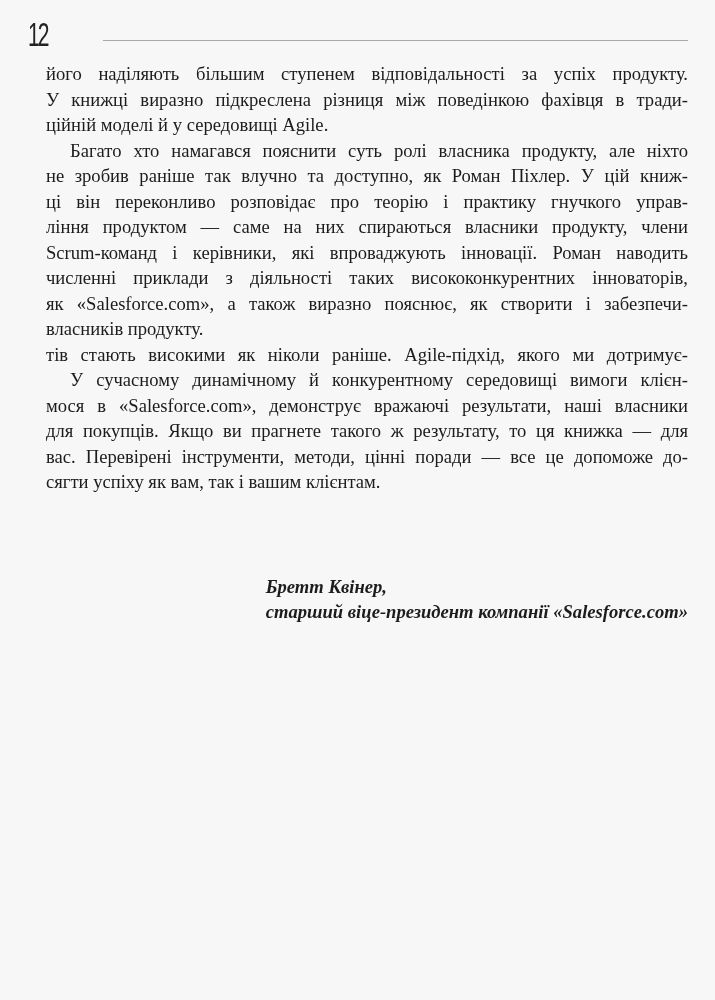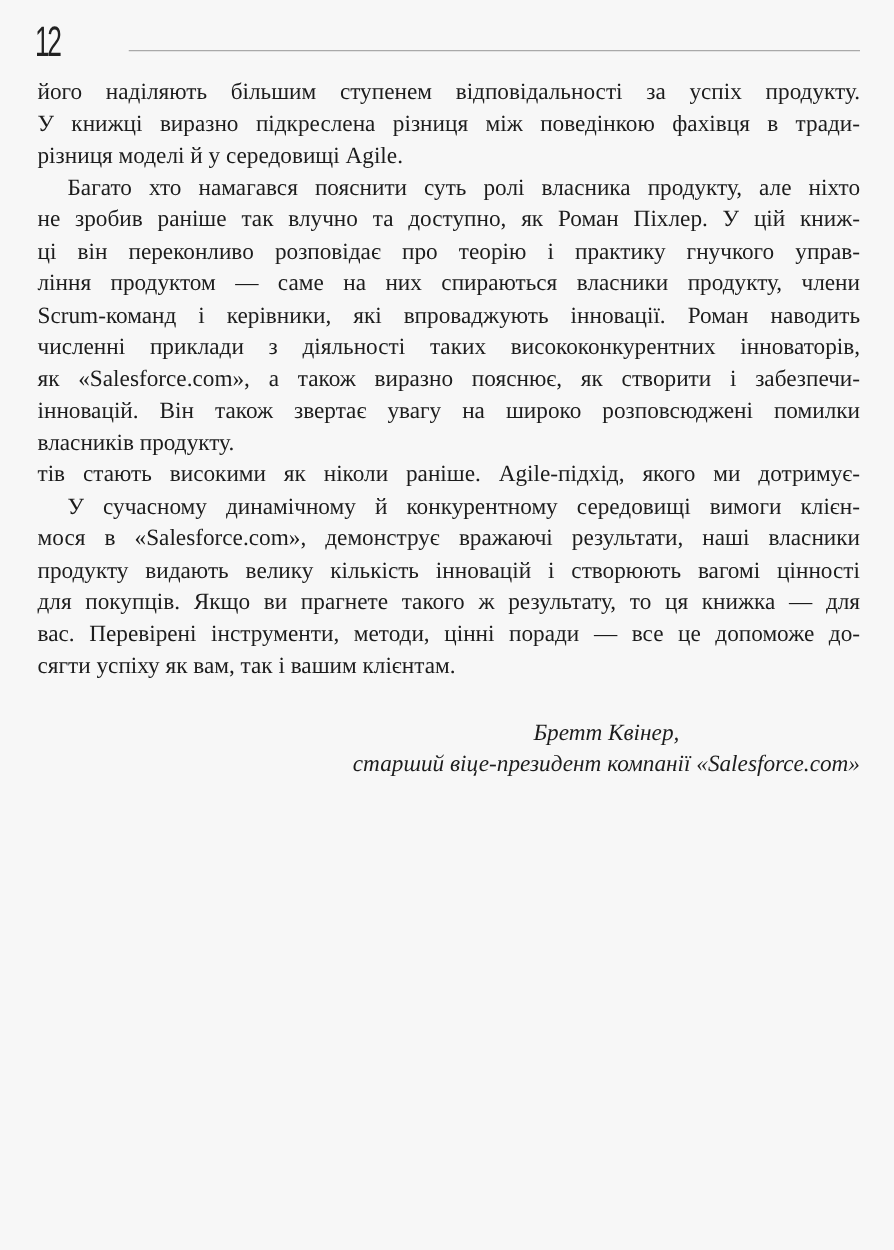--- a/index.html
+++ b/index.html
@@ -24,60 +24,58 @@
     position: absolute; left: 75px; right: 0; top: 26px;
     height: 0; border-top: 1.5px solid #a9a9a9;
   }
   .body-text {
     position: absolute; left: 30px; top: 61px; width: 658px;
     font-size: 18.6px; line-height: 25.5px;
     text-align: justify; hyphens: manual;
   }
   .line {
     display: block; height: 25.5px; white-space: nowrap;
-    text-align: justify; text-align-last: justify;
+    text-align: justify; text-align-last: justify; margin-left: 16px;
   }
   .line.last { text-align-last: left; }
   .line.indent { padding-left: 24px; }
   .signature {
     position: absolute; right: 27px; top: 574px;
-    text-align: center; font-style: italic; font-size: 18.6px; line-height: 25px;
+    text-align: left; font-style: italic; font-size: 18.6px; line-height: 25px; font-weight: bold;
   }
   .signature span { display: block; }
 </style>
 </head>
 <body>
 
 <div class="header">
   <div class="page-number">12</div>
   <div class="header-rule"></div>
 </div>
 
 <div class="body-text">
   <div>
     <span class="line">його наділяють більшим ступенем відповідальності за успіх продукту.</span>
     <span class="line">У книжці виразно підкреслена різниця між поведінкою фахівця в тради-</span>
-    <span class="line last">різниця моделі й у середовищі Agile.</span>
+    <span class="line last">ційній моделі й у середовищі Agile.</span>
   </div>
   <div>
     <span class="line indent">Багато хто намагався пояснити суть ролі власника продукту, але ніхто</span>
     <span class="line">не зробив раніше так влучно та доступно, як Роман Піхлер. У цій книж-</span>
     <span class="line">ці він переконливо розповідає про теорію і практику гнучкого управ-</span>
     <span class="line">ління продуктом — саме на них спираються власники продукту, члени</span>
     <span class="line">Scrum-команд і керівники, які впроваджують інновації. Роман наводить</span>
     <span class="line">численні приклади з діяльності таких висококонкурентних інноваторів,</span>
     <span class="line">як «Salesforce.com», а також виразно пояснює, як створити і забезпечи-</span>
-    <span class="line">інновацій. Він також звертає увагу на широко розповсюджені помилки</span>
     <span class="line last">власників продукту.</span>
   </div>
   <div>
     <span class="line">тів стають високими як ніколи раніше. Agile-підхід, якого ми дотримує-</span>
     <span class="line indent">У сучасному динамічному й конкурентному середовищі вимоги клієн-</span>
     <span class="line">мося в «Salesforce.com», демонструє вражаючі результати, наші власники</span>
-    <span class="line">продукту видають велику кількість інновацій і створюють вагомі цінності</span>
     <span class="line">для покупців. Якщо ви прагнете такого ж результату, то ця книжка — для</span>
     <span class="line">вас. Перевірені інструменти, методи, цінні поради — все це допоможе до-</span>
     <span class="line last">сягти успіху як вам, так і вашим клієнтам.</span>
   </div>
 </div>
 
 <div class="signature">
   <span>Бретт Квінер,</span>
   <span>старший віце-президент компанії «Salesforce.com»</span>
 </div>

